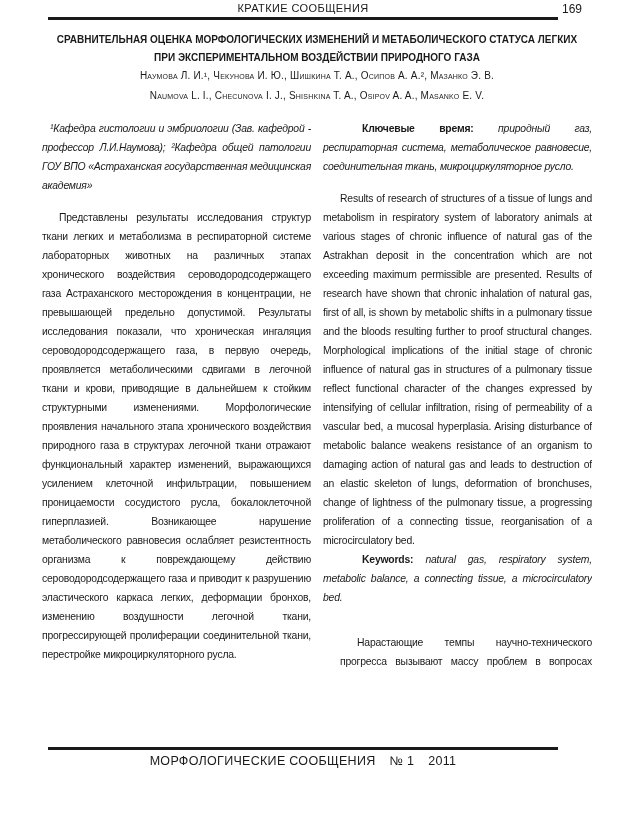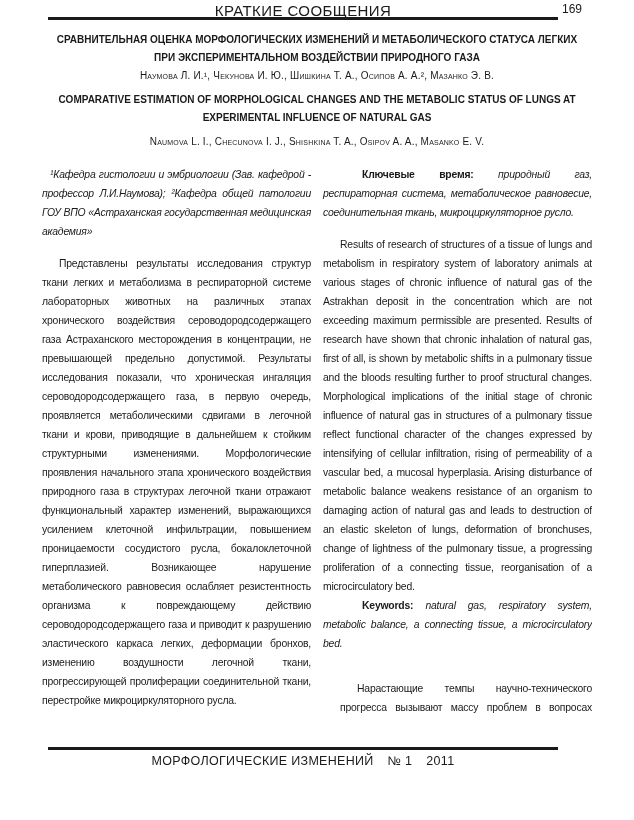--- a/index.html
+++ b/index.html
@@ -6,21 +6,21 @@
   * { margin:0; padding:0; box-sizing:border-box; }
   html,body { background:#e8e8e8; }
   body { font-family:"Liberation Sans", sans-serif; }
   .page {
     position:relative; width:634px; height:820px; margin:0 auto;
     background:var(--paper,#fff); color:var(--ink,#1a1a1a); overflow:hidden;
   }
   
   .running-head {
     position:absolute; top:2px; left:48px; width:510px;
-    text-align:center; font-size:15px; letter-spacing:.4px;
+    text-align:center; font-size:11px; letter-spacing:.4px;
   }
   .page-number {
     position:absolute; top:2px; right:52px; font-size:12px;
   }
   .rule {
     position:absolute; left:48px; width:510px; height:2.5px;
     background:var(--ink,#1a1a1a);
   }
   .rule-top { top:17px; }
   .rule-bottom { top:747px; }
@@ -61,32 +61,31 @@
 
 <div class="page">
 
   <div class="running-head">КРАТКИЕ СООБЩЕНИЯ</div>
   <div class="page-number">169</div>
   <div class="rule rule-top"></div>
 
   <div class="content">
     <h1 class="title-ru">СРАВНИТЕЛЬНАЯ ОЦЕНКА МОРФОЛОГИЧЕСКИХ ИЗМЕНЕНИЙ И МЕТАБОЛИЧЕСКОГО СТАТУСА ЛЕГКИХ ПРИ ЭКСПЕРИМЕНТАЛЬНОМ ВОЗДЕЙСТВИИ ПРИРОДНОГО ГАЗА</h1>
     <div class="authors-line authors-ru">Наумова Л. И.¹, Чекунова И. Ю., Шишкина Т. А., Осипов А. А.², Мазанко Э. В.</div>
-    <h2 class="title-en">COMPARATIVE ESTIMATION OF MORPHOLOGICAL CHANGES AND THE METABOLIC STATUS OF LUNGS AT EXPERIMENTAL INFLUENCE OF NATURAL GAS</h2>
     <div class="authors-line authors-en">Naumova L. I., Checunova I. J., Shishkina T. A., Osipov A. A., Masanko E. V.</div>
 
     <div class="columns">
       <p class="affiliation">¹Кафедра гистологии и эмбриологии (Зав. кафедрой - профессор Л.И.Наумова); ²Кафедра общей патологии ГОУ ВПО «Астраханская государственная медицинская академия»</p>
       <p class="gap-above">Представлены результаты исследования структур ткани легких и метаболизма в респираторной системе лабораторных животных на различных этапах хронического воздействия сероводородсодержащего газа Астраханского месторождения в концентрации, не превышающей предельно допустимой. Результаты исследования показали, что хроническая ингаляция сероводородсодержащего газа, в первую очередь, проявляется метаболическими сдвигами в легочной ткани и крови, приводящие в дальнейшем к стойким структурными изменениями. Морфологические проявления начального этапа хронического воздействия природного газа в структурах легочной ткани отражают функциональный характер изменений, выражающихся усилением клеточной инфильтрации, повышением проницаемости сосудистого русла, бокалоклеточной гиперплазией. Возникающее нарушение метаболического равновесия ослабляет резистентность организма к повреждающему действию сероводородсодержащего газа и приводит к разрушению эластического каркаса легких, деформации бронхов, изменению воздушности легочной ткани, прогрессирующей пролиферации соединительной ткани, перестройке микроциркуляторного русла.</p>
       <p><span class="kw-label">Ключевые время:</span> <span class="kw-text">природный газ, респираторная система, метаболическое равновесие, соединительная ткань, микроциркуляторное русло.</span></p>
       <p class="gap-above">Results of research of structures of a tissue of lungs and metabolism in respiratory system of laboratory animals at various stages of chronic influence of natural gas of the Astrakhan deposit in the concentration which are not exceeding maximum permissible are presented. Results of research have shown that chronic inhalation of natural gas, first of all, is shown by metabolic shifts in a pulmonary tissue and the bloods resulting further to proof structural changes. Morphological implications of the initial stage of chronic influence of natural gas in structures of a pulmonary tissue reflect functional character of the changes expressed by intensifying of cellular infiltration, rising of permeability of a vascular bed, a mucosal hyperplasia. Arising disturbance of metabolic balance weakens resistance of an organism to damaging action of natural gas and leads to destruction of an elastic skeleton of lungs, deformation of bronchuses, change of lightness of the pulmonary tissue, a progressing proliferation of a connecting tissue, reorganisation of a microcirculatory bed.</p>
       <p><span class="kw-label">Keywords:</span> <span class="kw-text">natural gas, respiratory system, metabolic balance, a connecting tissue, a microcirculatory bed.</span></p>
       <p class="gap-above-lg">Нарастающие темпы научно-технического прогресса вызывают массу проблем в вопросах охраны окружающей среды, в профилактике и лечении экологически обусловленных заболеваний. Безотходные технологии химической, нефтеперерабатывающей и газовой промышленностей являются реальностью далекого будущего, а в настоящее время именно они возглавляют список самых вредных производств [1,2]. Активно функционирующий в Астраханской области газоперерабатывающий комплекс стал основным источником загрязнения атмосферы за счет регулярного выброса продуктов переработки газа и его конденсата. Большое количество людей, прежде всего рабочие и жители прилежащих населенных территорий, оказываются в зоне продолжительного воздействия сероводородсодержащего газа, концентрация которого в окружающем воздухе чаще всего не превышает предельно допустимой (ПДК). Распространенность бронхолегочной патологии среди людей перечисленных категорий, многими исследователями рассматривается как результат негативного влияния природного газа [3,4,5].</p>
       <p>Длительное воздействие сероводородсодержащего газа вследствие прямого раздражающего эффекта формирует воспалительный</p>
     </div>
   </div>
 
   <div class="rule rule-bottom"></div>
   <div class="footer-text">
-    <span>МОРФОЛОГИЧЕСКИЕ ИЗМЕНЕНИЙ</span><span>№ 1</span><span>2011</span>
+    <span>МОРФОЛОГИЧЕСКИЕ СООБЩЕНИЯ</span><span>№ 1</span><span>2011</span>
   </div>
 
 </div>
 
 </body></html>

